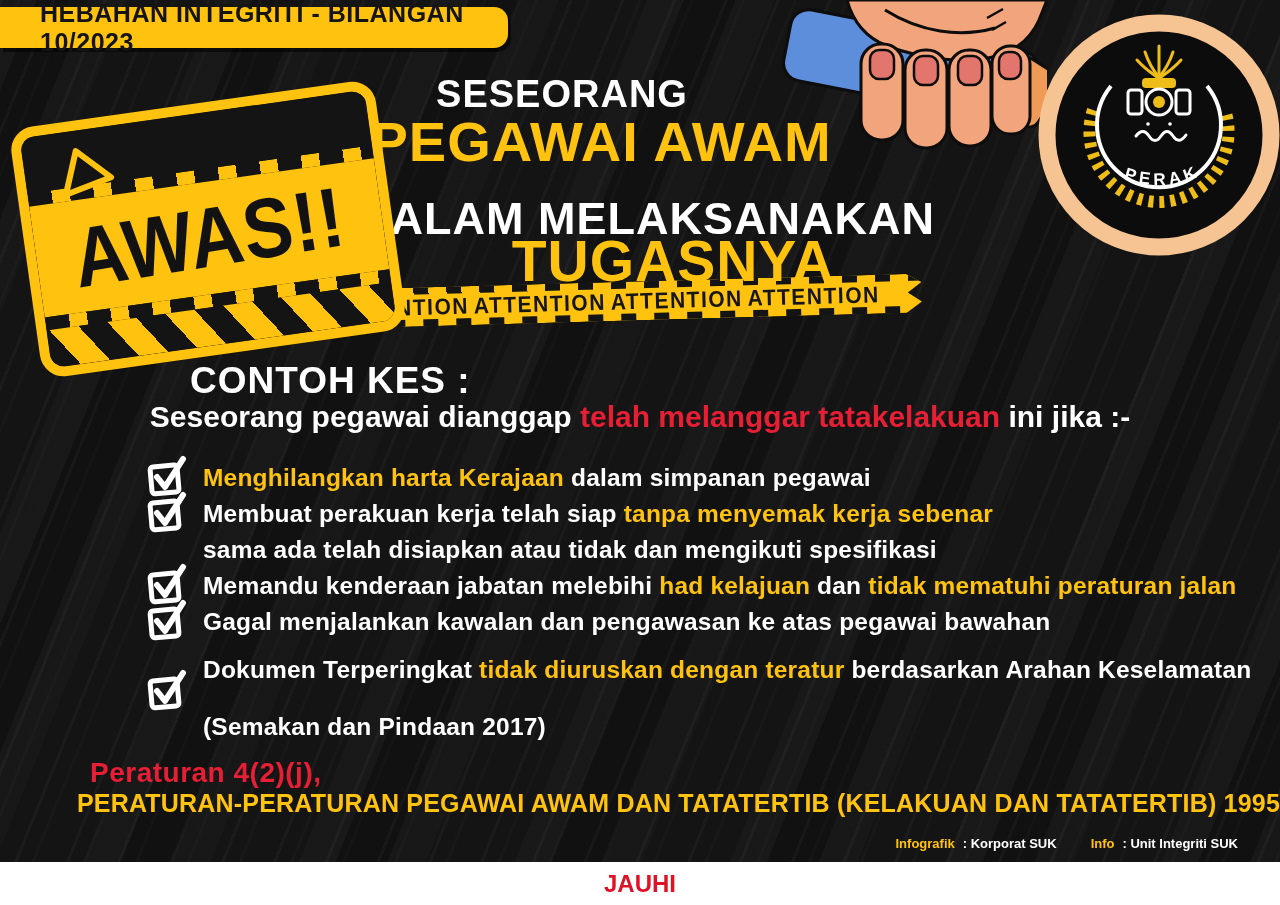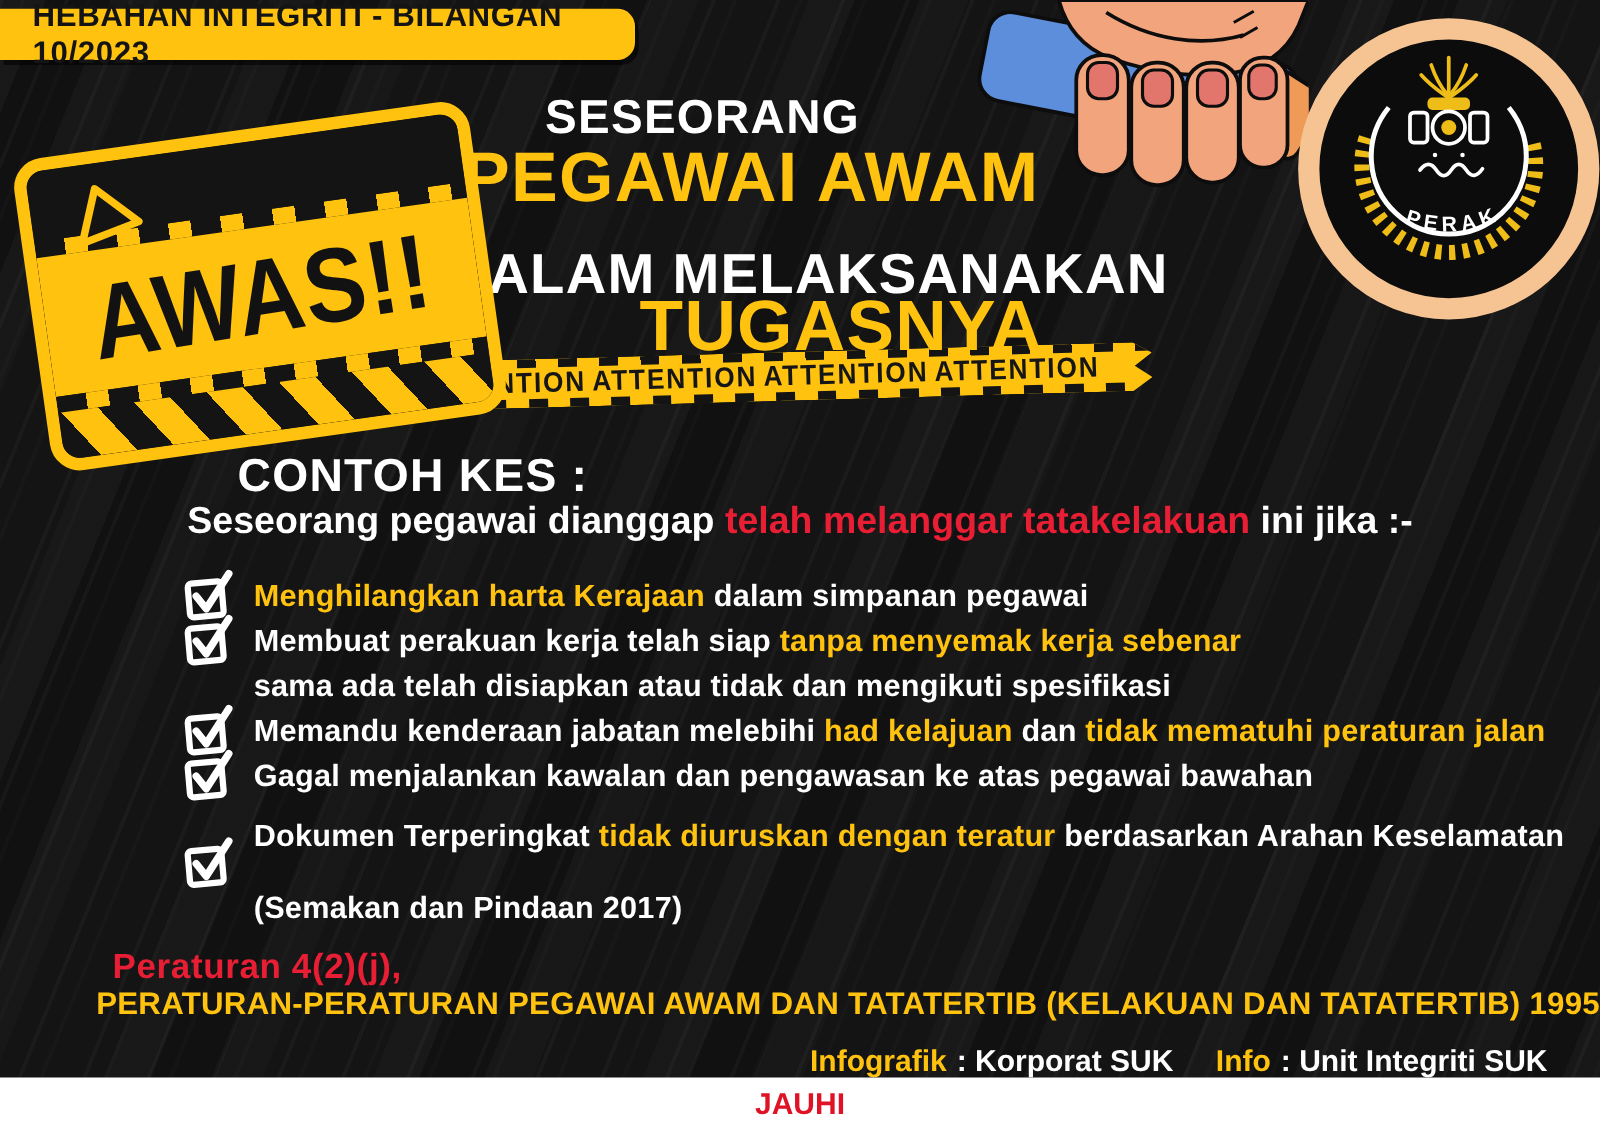--- a/index.html
+++ b/index.html
@@ -17,21 +17,21 @@
       repeating-linear-gradient(112deg, rgba(255,255,255,0.030) 0 3px, rgba(255,255,255,0) 3px 16px, rgba(255,255,255,0.014) 16px 19px, rgba(255,255,255,0) 19px 48px),
       repeating-linear-gradient(112deg, rgba(255,255,255,0.020) 0 34px, rgba(0,0,0,0.16) 34px 82px, rgba(255,255,255,0.014) 82px 118px, rgba(0,0,0,0) 118px 200px);
   }
   .abs{position:absolute;}
   .nowrap{white-space:nowrap;}
 
   
   .banner{
     left:0;top:7px;width:508px;height:41px;background:var(--yellow);
     border-radius:0 14px 14px 0;display:flex;align-items:center;
-    padding-left:26px;box-sizing:border-box;z-index:7;
+    padding-left:40px;box-sizing:border-box;z-index:7;
     font-size:25px;font-weight:800;color:var(--ink);letter-spacing:.5px;
     box-shadow:3px 4px 0 rgba(0,0,0,.55);
   }
 
   
   .hline{transform:translateX(-50%);font-weight:800;letter-spacing:1px;z-index:3;white-space:nowrap;}
   .t1{left:562px;top:73px;font-size:38px;color:var(--white);}
   .t2{left:601px;top:109px;font-size:56px;color:var(--yellow);}
   .t3{left:601px;top:159px;font-size:43px;color:var(--red);}
   .t4{left:646px;top:193px;font-size:45px;color:var(--white);}
@@ -77,21 +77,21 @@
   
   .row{position:absolute;left:203px;font-size:24.5px;font-weight:700;color:var(--white);white-space:nowrap;letter-spacing:.2px;}
   .y{color:var(--yellow);}
   .cb{position:absolute;left:147px;width:40px;height:44px;z-index:2;}
 
   
   .reg1{left:90px;top:757px;font-size:28px;font-weight:800;color:var(--red);letter-spacing:.5px;}
   .reg2{left:0;top:789px;width:1280px;text-align:right;font-size:25px;font-weight:800;color:var(--yellow);letter-spacing:.2px;}
 
   
-  .credits{right:42px;top:836px;display:flex;align-items:center;font-size:24px;font-weight:800;z-index:2;}
+  .credits{right:42px;top:836px;display:flex;align-items:center;font-size:13px;font-weight:800;z-index:2;}
   .credits .cy{color:var(--yellow);}
   .credits .cw{color:var(--white);margin-left:8px;}
   .credits .gap{display:inline-block;width:34px;}
 
   
   .footbar{
     left:0;top:862px;width:1280px;height:43px;background:var(--white);z-index:7;
     display:flex;align-items:center;justify-content:center;gap:0;
     font-size:24px;font-weight:800;
   }

